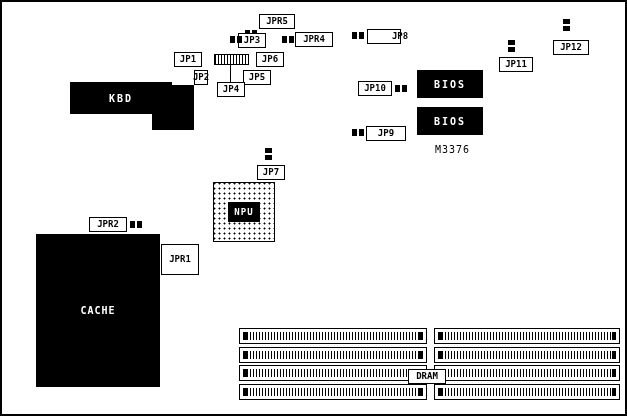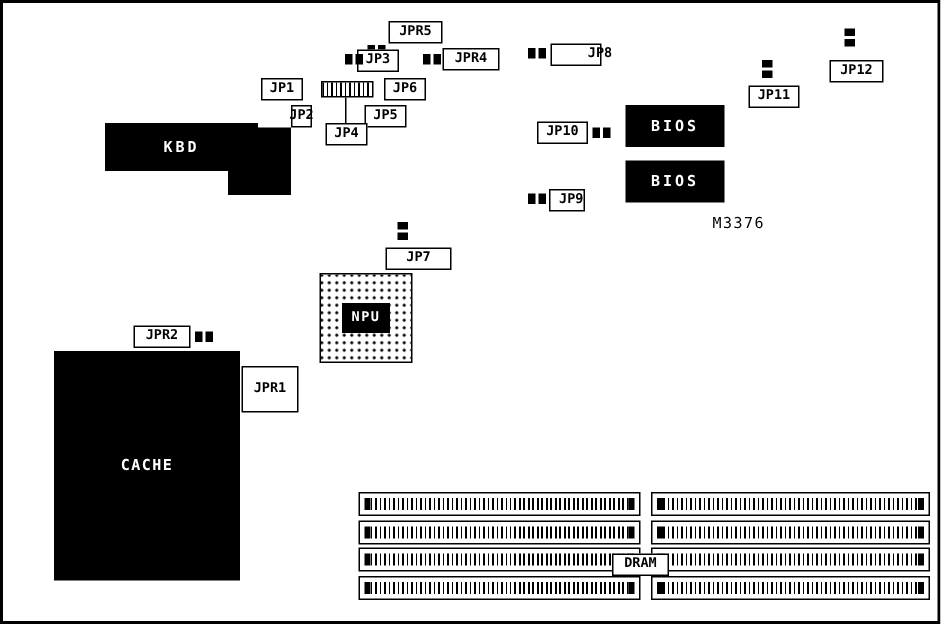--- a/index.html
+++ b/index.html
@@ -44,21 +44,21 @@
     font-size:9px;font-weight:bold;letter-spacing:1px;
   }
   
   .simm{border:1px solid #000;background:#fff;}
   .simm-band{
     position:absolute;left:3px;right:3px;top:3px;bottom:3px;
     background:repeating-linear-gradient(90deg,#000 0 1px,#fff 1px 3px);
     border-left:4px solid #000;border-right:4px solid #000;
   }
   .vline{background:#000;width:1px;}
-  .partnum{font-size:10px;color:#000;letter-spacing:1px;margin-left:40px;}
+  .partnum{font-size:10px;color:#000;letter-spacing:1px;}
 </style>
 </head>
 <body>
 
 <div class="board">
 
   <div class="abs chip" style="left:68px;top:40px;width:102px;height:32px;margin-top:40px;">
     <span>KBD</span>
   </div>
 
@@ -124,21 +124,21 @@
   </div>
   <div class="abs jicon-h" style="left:393px;top:83px;">
       <span></span>
       <span></span>
     </div>
 
   <div class="abs jicon-h" style="left:350px;top:127px;">
       <span></span>
       <span></span>
     </div>
-  <div class="abs jlabel" style="left:364px;top:124px;width:24px;height:15px;justify-content:flex-end;">
+  <div class="abs jlabel" style="left:364px;top:124px;width:40px;height:15px;">
     <span>JP9</span>
   </div>
 
   <div class="abs chip" style="left:415px;top:68px;width:66px;height:28px;">
     <span>BIOS</span>
   </div>
   <div class="abs chip" style="left:415px;top:105px;width:66px;height:28px;">
     <span>BIOS</span>
   </div>
   <div class="abs partnum" style="left:433px;top:142px;">
@@ -158,21 +158,21 @@
       <span></span>
     </div>
   <div class="abs jlabel" style="left:551px;top:38px;width:36px;height:15px;">
     <span>JP12</span>
   </div>
 
   <div class="abs jicon-v" style="left:263px;top:146px;">
       <span></span>
       <span></span>
     </div>
-  <div class="abs jlabel" style="left:255px;top:163px;width:44px;height:15px;">
+  <div class="abs jlabel" style="left:255px;top:163px;width:28px;height:15px;">
     <span>JP7</span>
   </div>
 
   <div class="abs npu" style="left:165px;top:180px;width:62px;height:60px;margin-left:46px;">
     <div class="npu-core">
       <span>NPU</span>
     </div>
   </div>
 
   <div class="abs jlabel" style="left:87px;top:215px;width:38px;height:15px;">

